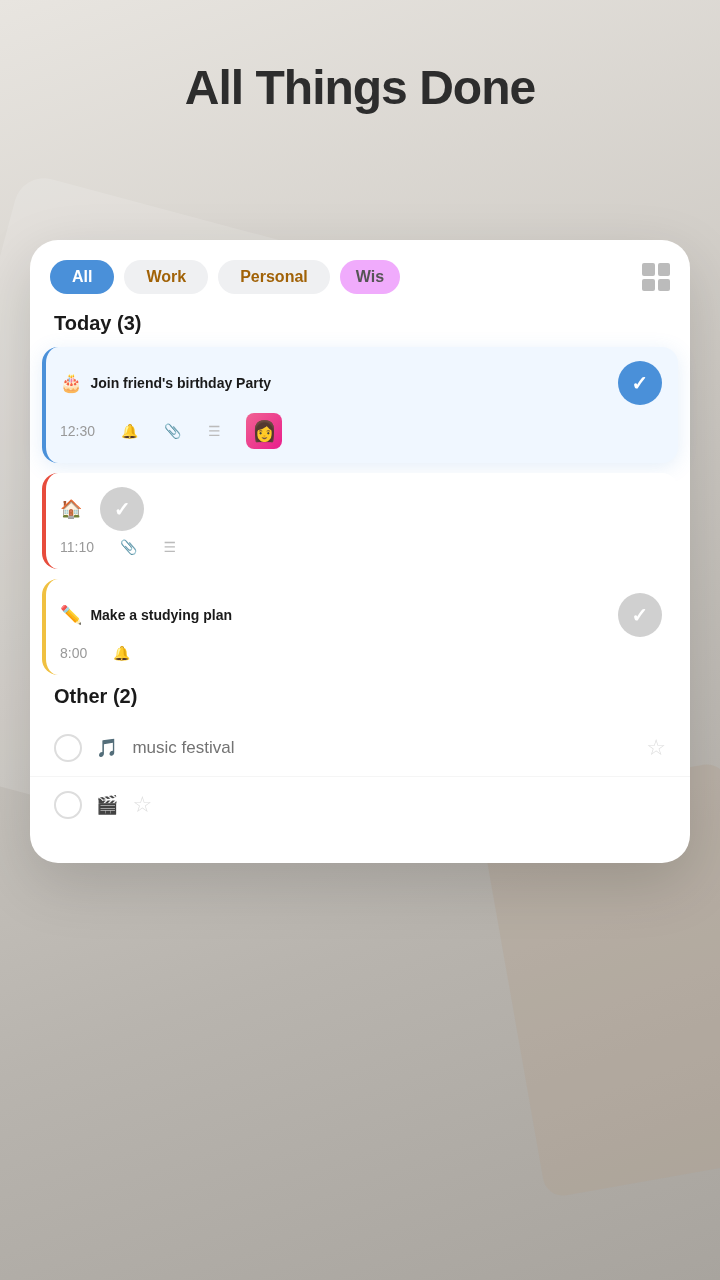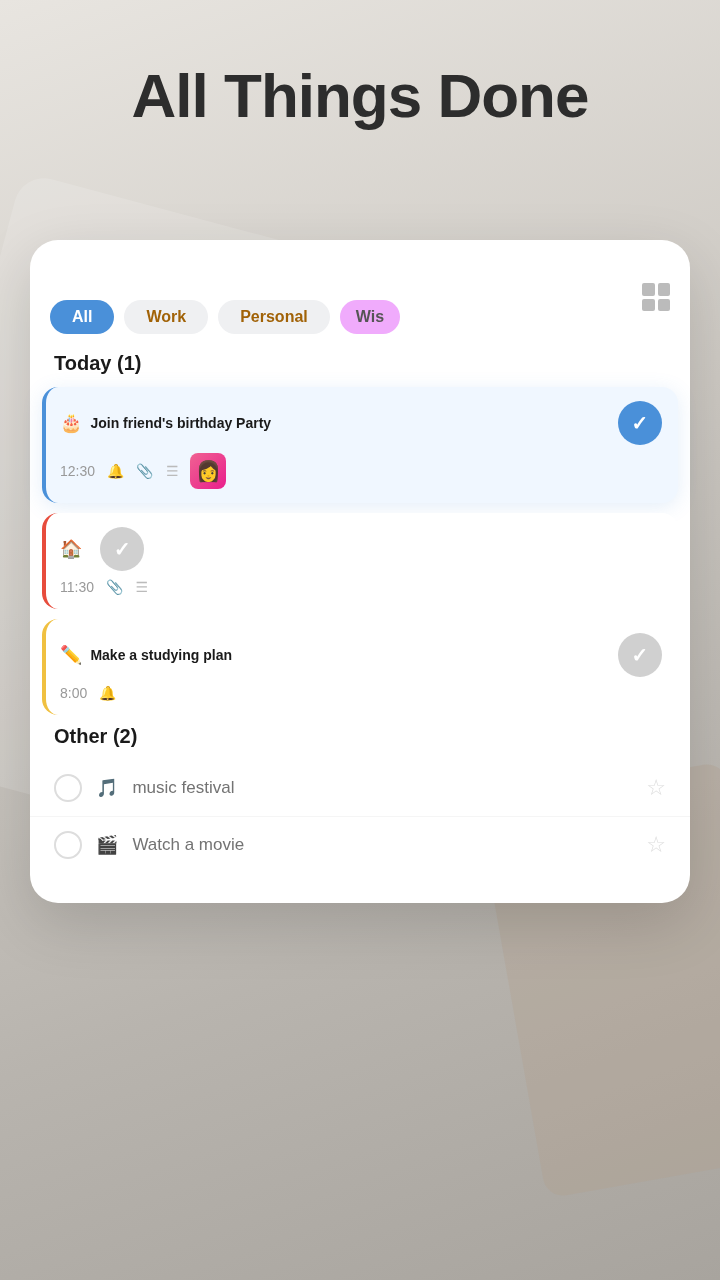--- a/index.html
+++ b/index.html
@@ -44,21 +44,21 @@
       border-radius: 20px;
       transform: rotate(-10deg);
     }
 
     .app-title {
       position: absolute;
       top: 60px;
       left: 0;
       right: 0;
       text-align: center;
-      font-size: 62px;
+      font-size: 48px;
       font-weight: 800;
       color: #2d2d2d;
       letter-spacing: -1px;
       z-index: 2;
     }
 
     .card-container {
       position: absolute;
       top: 240px;
       left: 30px;
@@ -80,21 +80,20 @@
     }
 
     .tab {
       padding: 8px 22px;
       border-radius: 20px;
       font-size: 16px;
       font-weight: 600;
       cursor: pointer;
       border: none;
       outline: none;
-      margin-top: 40px;
     }
 
     .tab.active {
       background: #4a90d9;
       color: white;
     }
 
     .tab.inactive {
       background: #eff0f2;
       color: #a16207;
@@ -201,21 +200,21 @@
 
     .check-mark {
       color: white;
       font-size: 20px;
       font-weight: 700;
     }
 
     .task-meta {
       display: flex;
       align-items: center;
-      gap: 12px;
+      gap: 26px;
       text-align: right;
     }
 
     .task-time {
       font-size: 14px;
       color: #999;
       font-weight: 500;
     }
 
     .meta-icon {
@@ -290,21 +289,21 @@
     <button class="tab partial">Wis</button>
     <div class="grid-icon">
       <div class="grid-dot"></div>
       <div class="grid-dot"></div>
       <div class="grid-dot"></div>
       <div class="grid-dot"></div>
     </div>
   </div>
 
   <div class="section-header">
-    <span class="section-title">Today (1)</span>
+    <span class="section-title">Today (3)</span>
   </div>
 
   <div class="task-item highlighted">
     <div class="task-title-row">
       <span class="task-emoji">🎂</span>
       <span class="task-title">Join friend's birthday Party</span>
       <div class="check-btn checked">
         <span class="check-mark">✓</span>
       </div>
     </div>
@@ -318,21 +317,21 @@
   </div>
 
   <div class="task-item red-border">
     <div class="task-title-row">
       <span class="task-emoji">🏠</span>
       <div class="check-btn unchecked">
         <span class="check-mark">✓</span>
       </div>
     </div>
     <div class="task-meta">
-      <span class="task-time">11:30</span>
+      <span class="task-time">11:10</span>
       <span class="meta-icon">📎</span>
       <span class="meta-icon">☰</span>
     </div>
   </div>
 
   <div class="task-item yellow-border">
     <div class="task-title-row">
       <span class="task-emoji">✏️</span>
       <span class="task-title">Make a studying plan</span>
       <div class="check-btn unchecked">
@@ -353,18 +352,17 @@
     <div class="other-item">
       <div class="circle-check"></div>
       <span class="other-emoji">🎵</span>
       <span class="other-title">music festival</span>
       <span class="star-icon">☆</span>
     </div>
 
     <div class="other-item">
       <div class="circle-check"></div>
       <span class="other-emoji">🎬</span>
-      <span class="other-title">Watch a movie</span>
       <span class="star-icon">☆</span>
     </div>
   </div>
 
 </div>
 
 </body></html>

